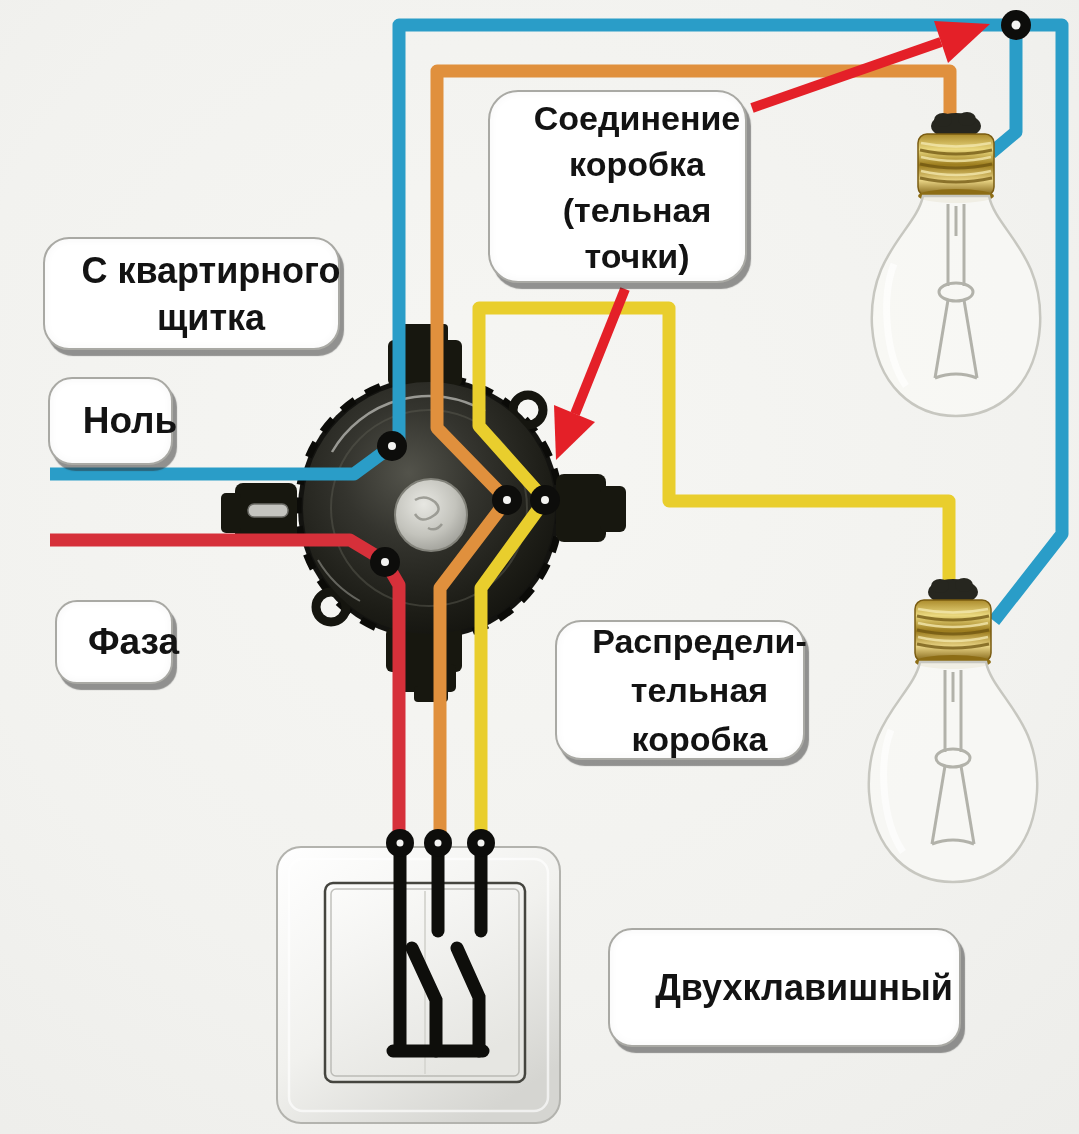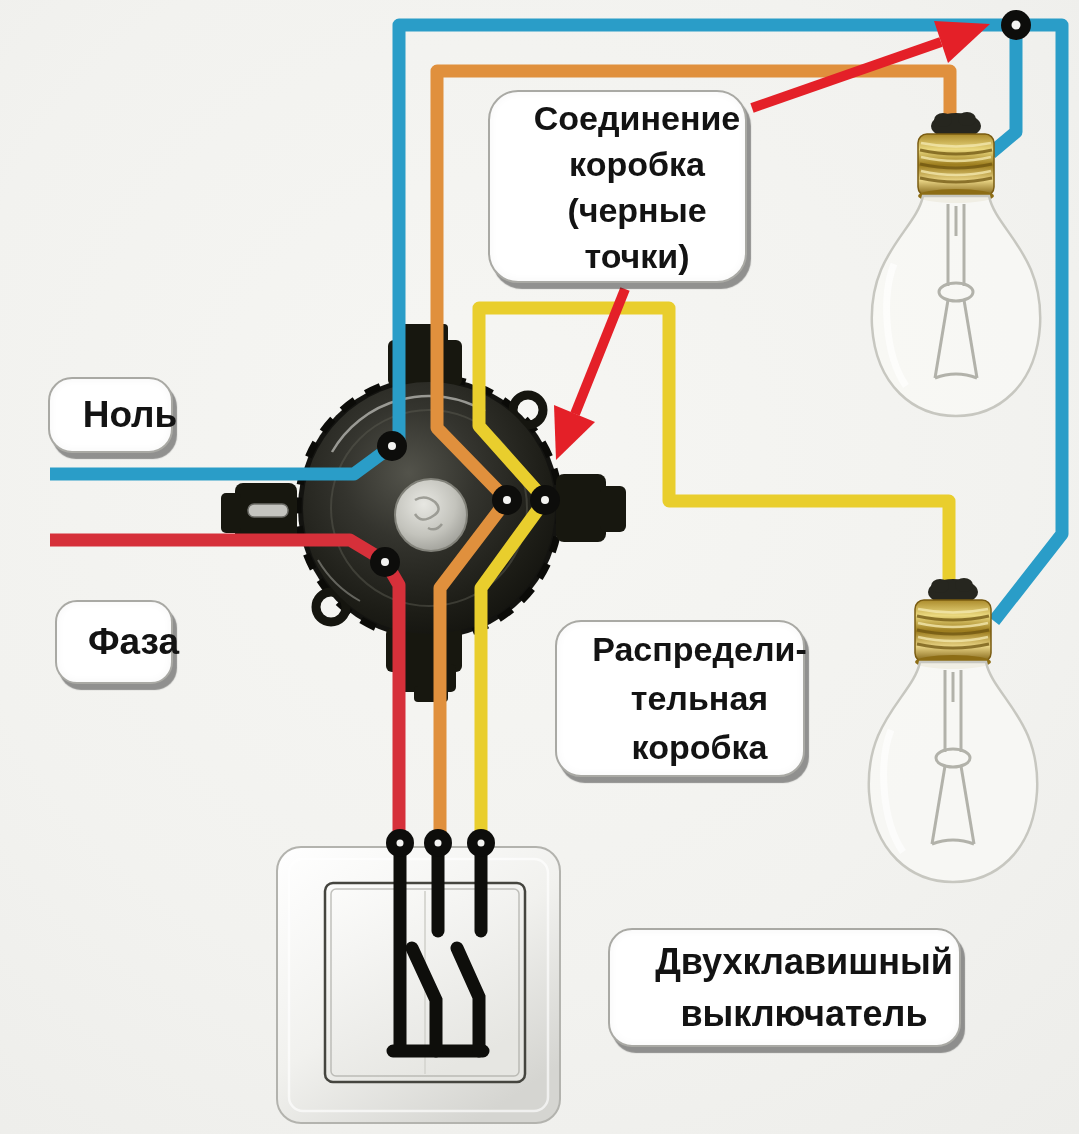--- a/index.html
+++ b/index.html
@@ -10,24 +10,24 @@
   }
   #wiring{position:absolute;left:0;top:0;}
   .callout{
     position:absolute;display:flex;flex-direction:column;justify-content:center;align-items:center;
     background:#ffffff;border:2px solid #a9a9a4;
     box-shadow:4px 6px 1px rgba(45,45,45,.5), inset 0 0 10px rgba(0,0,0,.04);
     color:#131313;font-weight:bold;text-align:center;box-sizing:border-box;padding-left:39px;
   }
   .callout span{display:block;white-space:nowrap;}
   #lbl-from-panel{left:43px;top:237px;width:297px;height:113px;border-radius:26px;font-size:36px;line-height:47px;}
-  #lbl-neutral{left:48px;top:377px;width:125px;height:76px;border-radius:24px;font-size:37px;}
+  #lbl-neutral{left:48px;top:377px;width:125px;height:88px;border-radius:24px;font-size:37px;}
   #lbl-phase{left:55px;top:600px;width:118px;height:84px;border-radius:22px;font-size:37px;}
   #lbl-connection{left:488px;top:90px;width:259px;height:193px;border-radius:30px;font-size:34px;line-height:46px;}
-  #lbl-distribution{left:555px;top:620px;width:250px;height:157px;border-radius:26px;font-size:34px;line-height:49px;}
+  #lbl-distribution{left:555px;top:620px;width:250px;height:140px;border-radius:26px;font-size:34px;line-height:49px;}
   #lbl-switch{left:592px;top:928px;width:353px;height:119px;border-radius:24px;font-size:36px;line-height:52px;margin-left:16px;}
 </style>
 </head>
 <body>
 
 <div id="canvas">
 
 <svg id="wiring" width="1079" height="1134" viewBox="0 0 1079 1134">
   <defs>
     <radialGradient id="boxGrad" cx="42%" cy="36%" r="75%">
@@ -166,35 +166,38 @@
           <circle cx="481" cy="843" r="14"></circle>
     </g>
     <g fill="#f4f4f2">
       <circle cx="400" cy="843" r="3.5"></circle>
           <circle cx="438" cy="843" r="3.5"></circle>
           <circle cx="481" cy="843" r="3.5"></circle>
     </g>
   </g>
 </svg>
 
+<div class="callout" id="lbl-from-panel">
+  <span>С квартирного</span>
+  <span>щитка</span>
+</div>
 <div class="callout" id="lbl-neutral">
   <span>Ноль</span>
 </div>
 <div class="callout" id="lbl-phase">
   <span>Фаза</span>
 </div>
 <div class="callout" id="lbl-connection">
   <span>Соединение</span>
   <span>коробка</span>
-  <span>(черные</span>
+  <span>(тельная</span>
   <span>точки)</span>
 </div>
 <div class="callout" id="lbl-distribution">
   <span>Распредели-</span>
   <span>тельная</span>
   <span>коробка</span>
 </div>
 <div class="callout" id="lbl-switch">
   <span>Двухклавишный</span>
-  <span>выключатель</span>
 </div>
 
 </div>
 
 </body></html>

